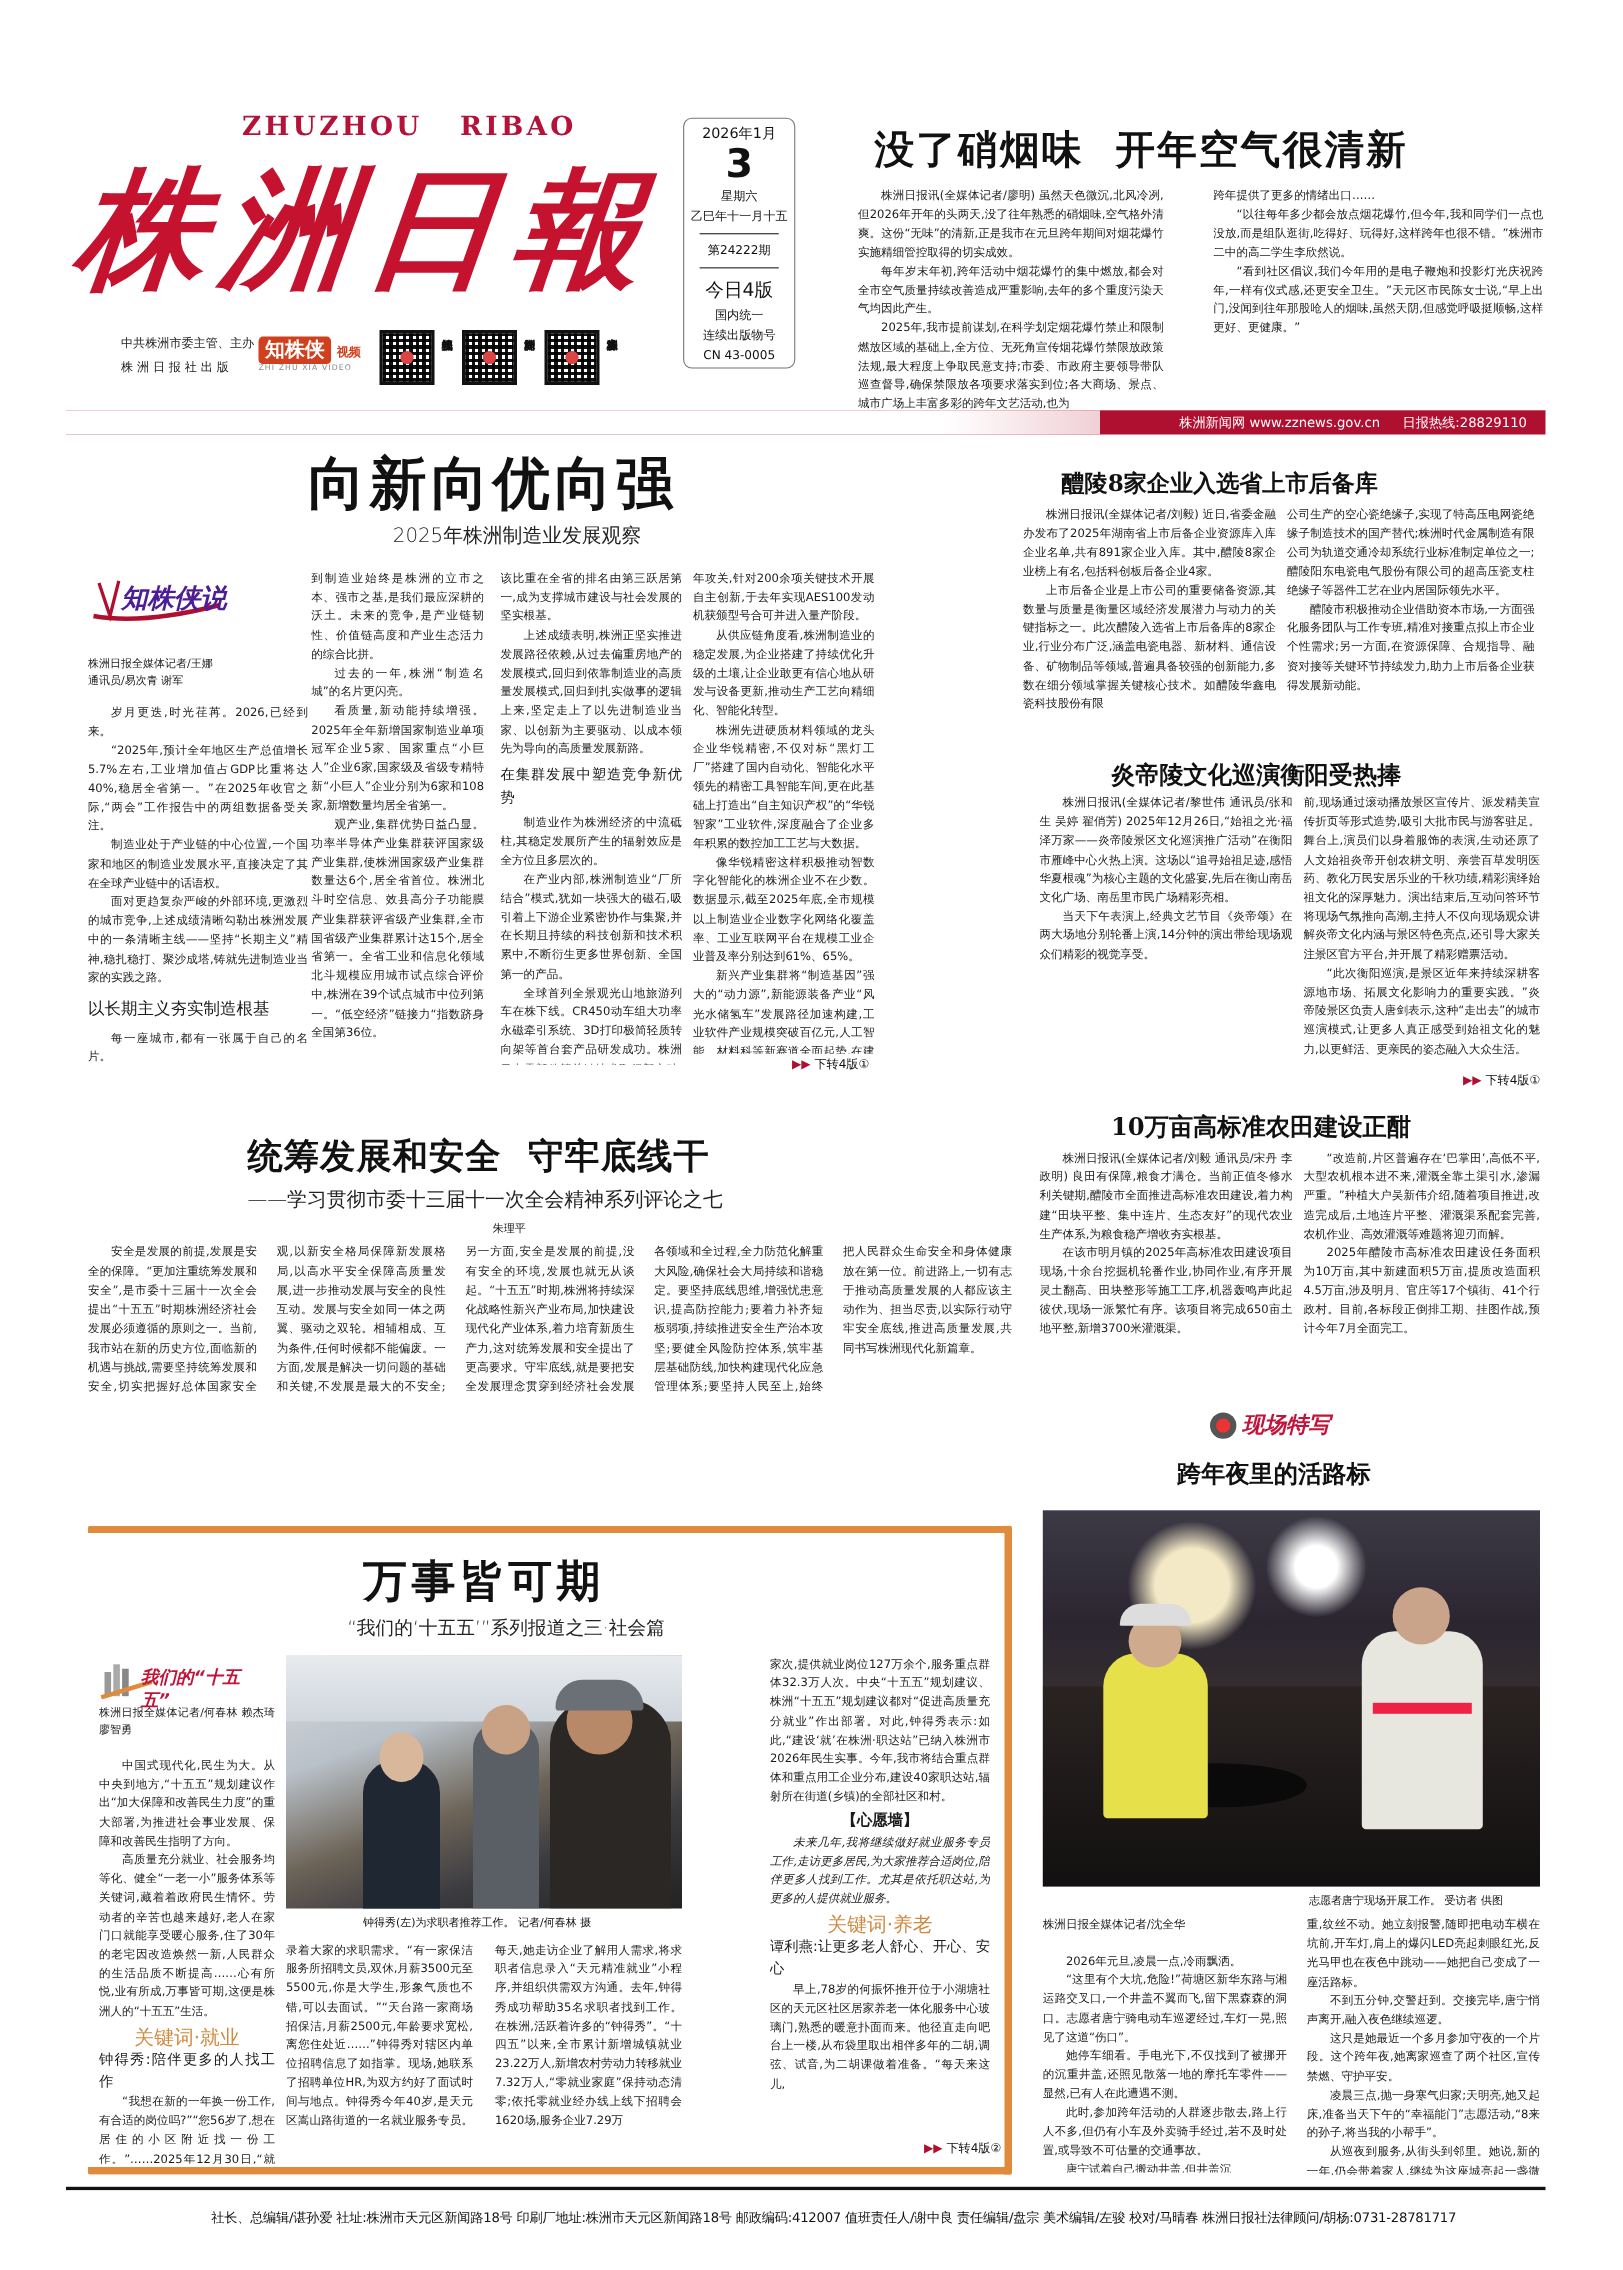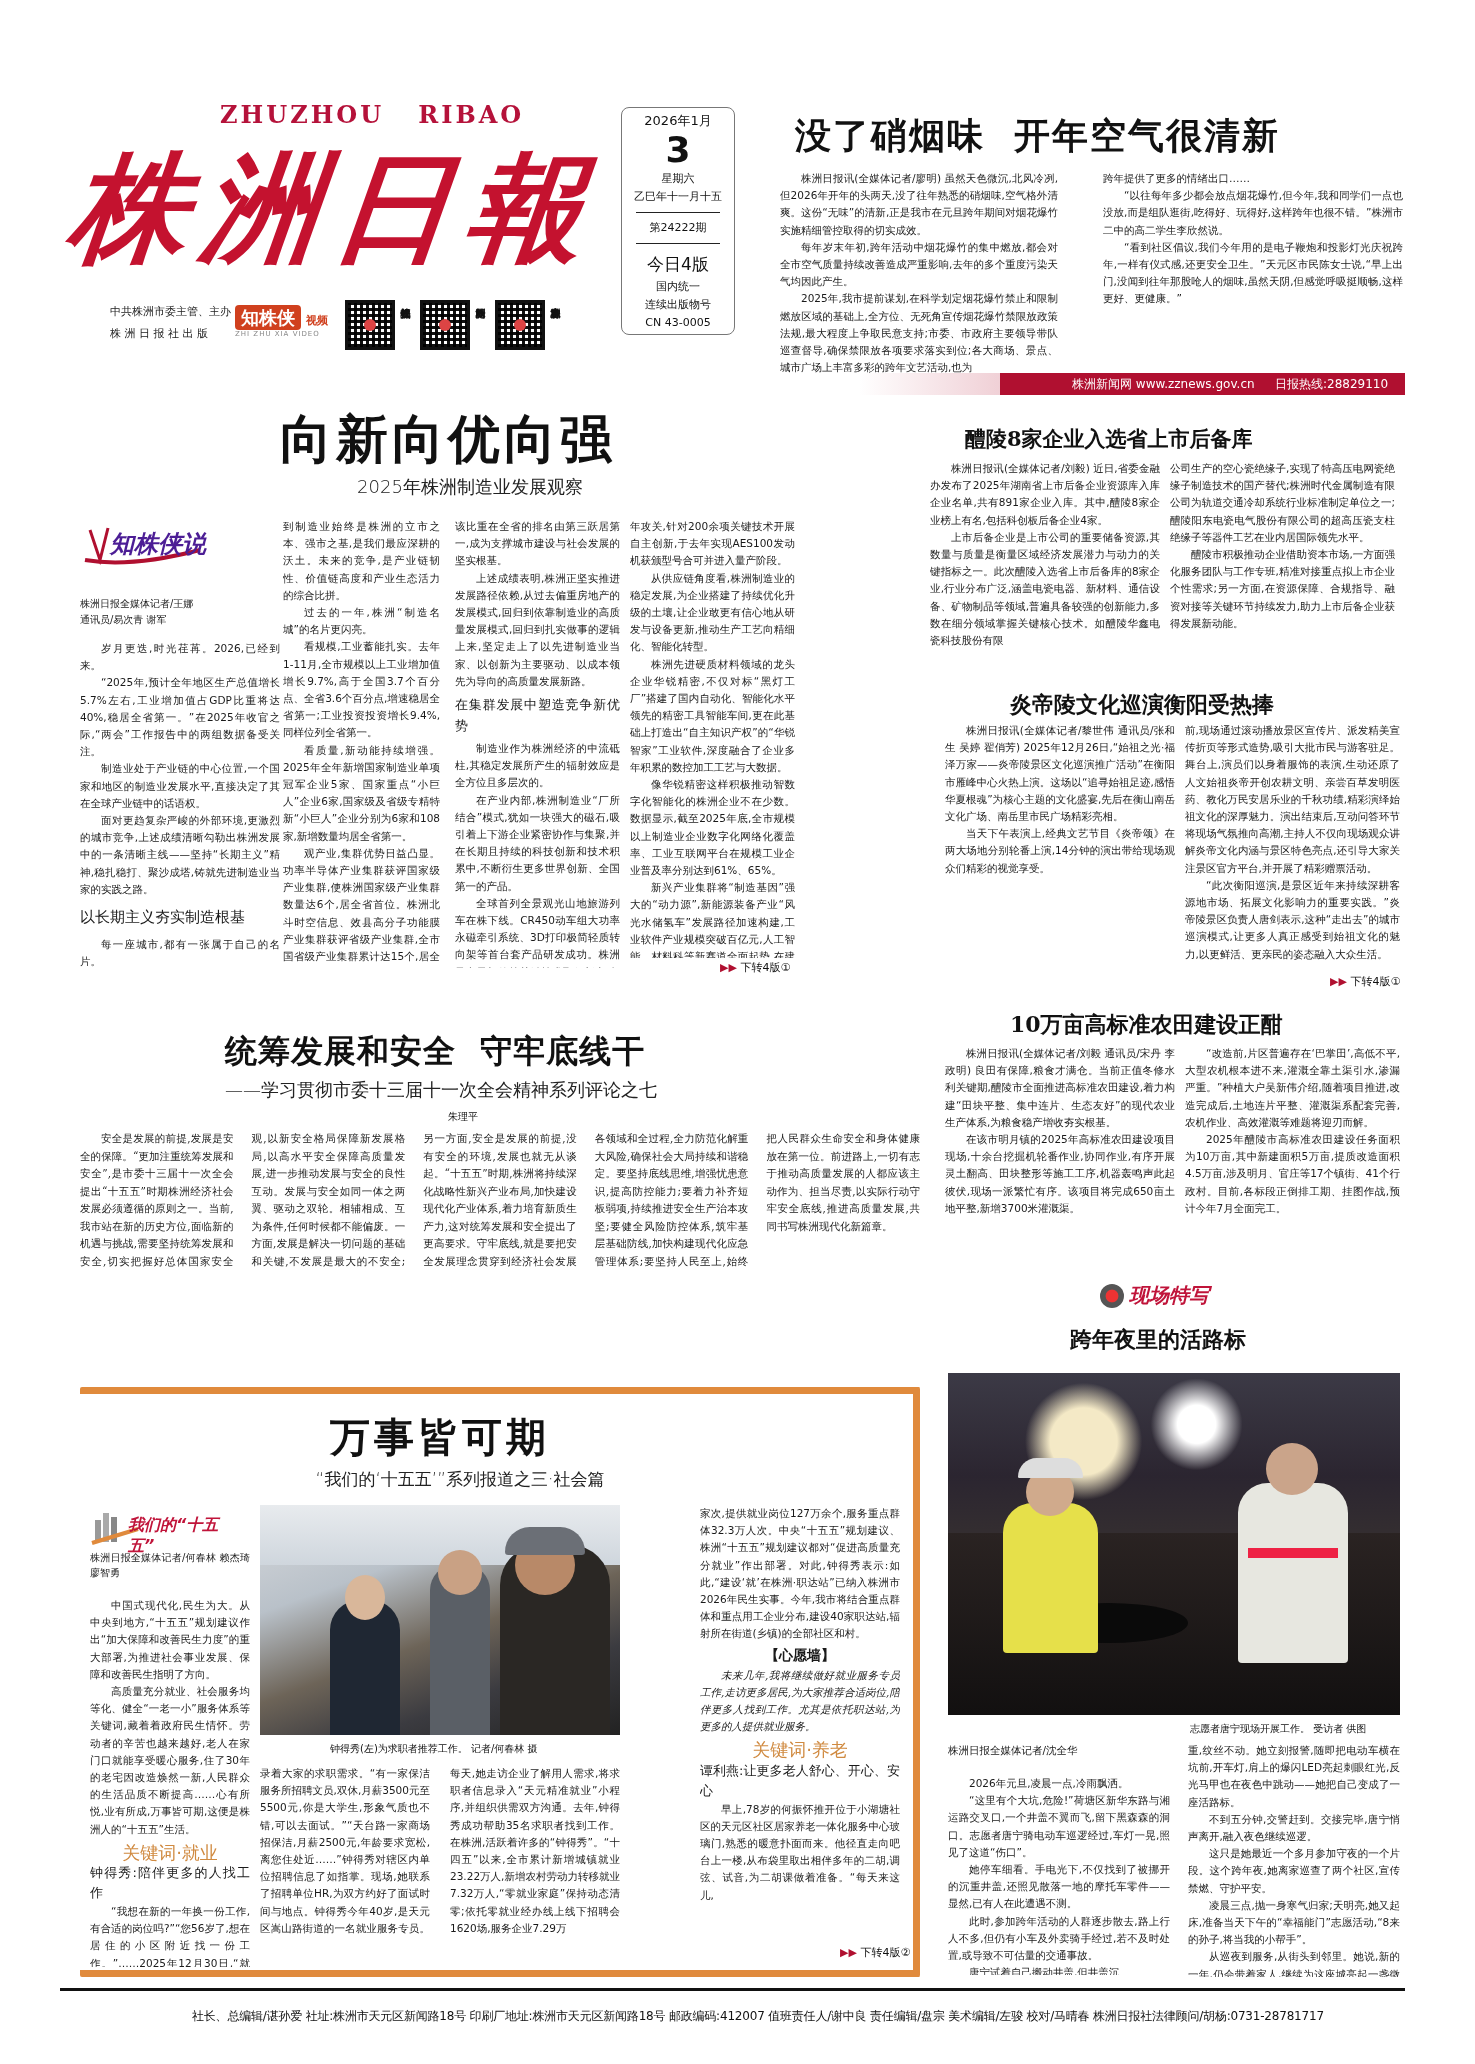--- a/index.html
+++ b/index.html
@@ -56,21 +56,21 @@
   <div class="abs" style="left:350px;top:200px;display:flex;gap:3px;">
     <div class="qr"></div>
     <div class="qr-label">株洲新闻</div>
   </div>
   <div class="abs" style="left:425px;top:200px;display:flex;gap:3px;">
     <div class="qr"></div>
     <div class="qr-label">掌上株洲客户</div>
   </div>
 </div>
 
-<div class="abs datebox" style="left:621px;top:107px;width:114px;height:228px;">
+<div class="abs datebox" style="left:621px;top:107px;width:102px;height:228px;">
   <div class="d1">2026年1月</div>
   <div class="d2">3</div>
   <div class="d3">星期六</div>
   <div class="d3">乙巳年十一月十五</div>
   <hr>
   <div class="d3">第24222期</div>
   <hr>
   <div style="font-size:17px;line-height:28px;">今日4版</div>
   <div class="d3">国内统一</div>
   <div class="d3">连续出版物号</div>
@@ -113,21 +113,20 @@
   <p>“2025年,预计全年地区生产总值增长5.7%左右,工业增加值占GDP比重将达40%,稳居全省第一。”在2025年收官之际,“两会”工作报告中的两组数据备受关注。</p>
   <p>制造业处于产业链的中心位置,一个国家和地区的制造业发展水平,直接决定了其在全球产业链中的话语权。</p>
   <p>面对更趋复杂严峻的外部环境,更激烈的城市竞争,上述成绩清晰勾勒出株洲发展中的一条清晰主线——坚持“长期主义”精神,稳扎稳打、聚沙成塔,铸就先进制造业当家的实践之路。</p>
   <div style="font-size:15px;line-height:26px;margin:6px 0;text-indent:0;">以长期主义夯实制造根基</div>
   <p>每一座城市,都有一张属于自己的名片。</p>
 
 </div>
 <div class="abs txt" style="left:283px;top:518px;width:157px;height:450px;">
   <p style="text-indent:0">到制造业始终是株洲的立市之本、强市之基,是我们最应深耕的沃土。未来的竞争,是产业链韧性、价值链高度和产业生态活力的综合比拼。</p>
   <p>过去的一年,株洲“制造名城”的名片更闪亮。</p>
-  <p>看规模,工业蓄能扎实。去年1-11月,全市规模以上工业增加值增长9.7%,高于全国3.7个百分点、全省3.6个百分点,增速稳居全省第一;工业投资投资增长9.4%,同样位列全省第一。</p>
   <p>看质量,新动能持续增强。2025年全年新增国家制造业单项冠军企业5家、国家重点“小巨人”企业6家,国家级及省级专精特新“小巨人”企业分别为6家和108家,新增数量均居全省第一。</p>
   <p>观产业,集群优势日益凸显。功率半导体产业集群获评国家级产业集群,使株洲国家级产业集群数量达6个,居全省首位。株洲北斗时空信息、效县高分子功能膜产业集群获评省级产业集群,全市国省级产业集群累计达15个,居全省第一。全省工业和信息化领域北斗规模应用城市试点综合评价中,株洲在39个试点城市中位列第一。“低空经济”链接力“指数跻身全国第36位。</p>
 
 </div>
 <div class="abs txt" style="left:455px;top:518px;width:165px;height:450px;">
   <p style="text-indent:0">该比重在全省的排名由第三跃居第一,成为支撑城市建设与社会发展的坚实根基。</p>
   <p>上述成绩表明,株洲正坚实推进发展路径依赖,从过去偏重房地产的发展模式,回归到依靠制造业的高质量发展模式,回归到扎实做事的逻辑上来,坚定走上了以先进制造业当家、以创新为主要驱动、以成本领先为导向的高质量发展新路。</p>
   <div style="font-size:13px;line-height:21px;margin:4px 0;text-indent:0;">在集群发展中塑造竞争新优势</div>
   <p>制造业作为株洲经济的中流砥柱,其稳定发展所产生的辐射效应是全方位且多层次的。</p>
   <p>在产业内部,株洲制造业“厂所结合”模式,犹如一块强大的磁石,吸引着上下游企业紧密协作与集聚,并在长期且持续的科技创新和技术积累中,不断衍生更多世界创新、全国第一的产品。</p>

